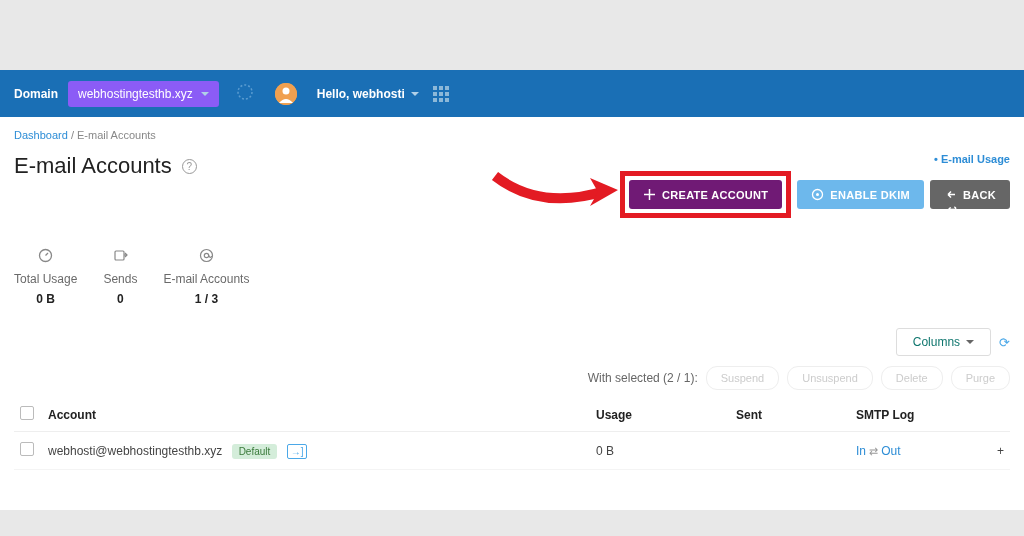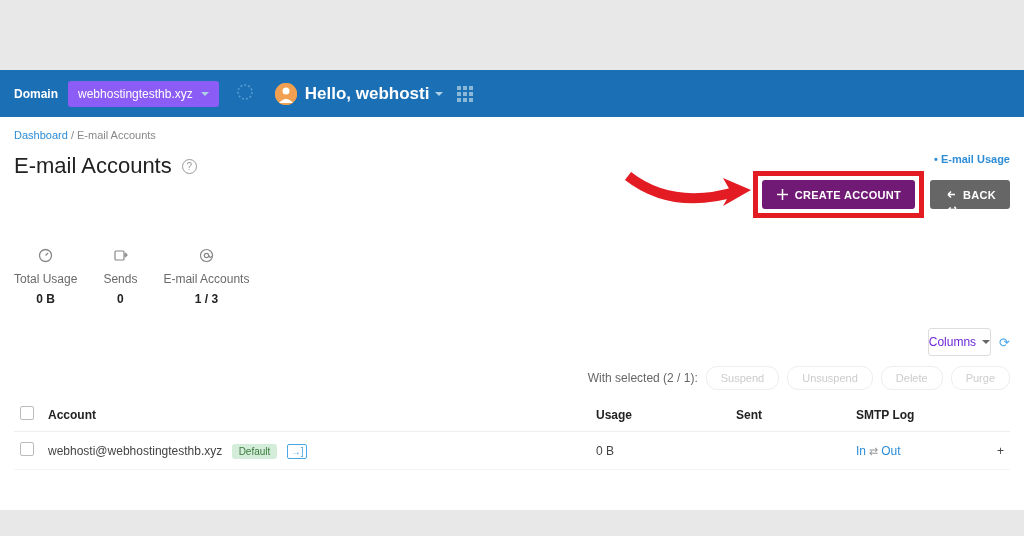--- a/index.html
+++ b/index.html
@@ -23,21 +23,21 @@
 .search-input { background: transparent; border: none; color: #fff; font-size: 12px; flex: 1; outline: none; }
 .search-input::placeholder { color: #b0d0e8; }
 .search-clear { color: #8cb8d8; font-size: 14px; cursor: pointer; }
 
 .domain-label { color: #fff; font-size: 12px; font-weight: 600; margin-right: 10px; }
 .domain-select { background: #8b5cf6; color: #fff; font-size: 12px; padding: 6px 10px; border-radius: 3px; display: flex; align-items: center; gap: 8px; margin-right: 16px; }
 .chev-down-sm { border: 4px solid transparent; border-top-color: #b0d0e8; margin-top: 4px; }
 
 .notif-icon { color: #5a9cd0; margin-right: 20px; }
 .avatar { width: 22px; height: 22px; border-radius: 50%; background: #f0a050; margin-right: 8px; }
-.user-greet { color: #fff; font-size: 17px; font-weight: 600; display: flex; align-items:center; gap:6px; margin-right: 14px; }
+.user-greet { color: #fff; font-size: 12px; font-weight: 600; display: flex; align-items:center; gap:6px; margin-right: 14px; margin-left: 12px; }
 .grid-icon { display: grid; grid-template-columns: repeat(3, 4px); grid-gap: 2px; }
 .grid-icon span { width: 4px; height: 4px; background: #8cb8d8; }
 
 .content-panel { background: #fff; padding: 10px 14px 40px; }
 .breadcrumb { font-size: 11px; color: #888; padding: 2px 0 12px; }
 .breadcrumb a { color: #2d8dd6; text-decoration: none; }
 
 .page-head { display: flex; align-items: flex-start; justify-content: space-between; margin-bottom: 30px; }
 .page-title-wrap { display: flex; align-items: center; gap: 10px; }
 .page-title { font-size: 22px; font-weight: 500; color: #222; }
@@ -54,21 +54,21 @@
 .btn-create { background: #701a75; }
 .btn-dkim { background: #6db8ec; }
 .btn-back { background: #666; }
 .btn-icon { width: 13px; height: 13px; display:inline-block; }
 
 .stats-row { display: flex; gap: 26px; color: #6a6a6a; font-size: 12px; margin-bottom: 22px; align-items:center; }
 .stat-item { display: flex; align-items: center; gap: 6px; flex-direction: column; }
 .stat-val { color: #222; font-weight: 600; }
 
 .table-controls { display: flex; justify-content: flex-end; gap: 8px; margin-bottom: 10px; align-items:center;}
-.columns-btn { border: 1px solid #ddd; padding: 6px 0; font-size: 12px; color: #6d28d9; border-radius: 3px; display:flex; align-items:center; gap:6px; }
+.columns-btn { border: 1px solid #ddd; padding: 6px 16px; font-size: 12px; color: #0f766e; border-radius: 3px; display:flex; align-items:center; gap:6px; }
 .refresh-icon { color: #4ba8e8; font-size: 13px; }
 
 .bulk-row { display: flex; justify-content: flex-end; gap: 8px; align-items: center; margin-bottom: 8px; font-size: 12px; color: #666; }
 .bulk-btn { border: 1px solid #eee; color: #ccc; padding: 5px 14px; border-radius: 11px; font-size: 11px; }
 
 .table { width: 100%; border-collapse: collapse; }
 .table th { text-align: left; font-size: 12px; font-weight: 700; color: #222; padding: 8px 6px; border-bottom: 1px solid #eee; }
 .table td { font-size: 12px; color: #444; padding: 10px 6px; border-bottom: 1px solid #f4f4f4; }
 .check-cell { width: 28px; }
 .checkbox { width: 14px; height: 14px; border: 1px solid #bbb; border-radius: 2px; display: inline-block; }
@@ -136,20 +136,27 @@
               <path d="M100 12 L128 24 L100 40 L108 26 Z" fill="#e31b23"></path>
             </svg>
           </div>
           <div class="highlight-box">
             <div class="btn btn-create">
               <span class="btn-icon"><svg width="13" height="13" viewBox="0 0 13 13">
                     <path d="M6.5 1v11M1 6.5h11" stroke="#fff" stroke-width="1.5"></path>
                   </svg></span>
               <span>CREATE ACCOUNT</span>
             </div>
+          </div>
+          <div class="btn btn-dkim">
+            <span class="btn-icon"><svg width="13" height="13" viewBox="0 0 13 13">
+                  <circle cx="6.5" cy="6.5" r="5" fill="none" stroke="#fff" stroke-width="1.3"></circle>
+                  <circle cx="6.5" cy="6.5" r="1.5" fill="#fff"></circle>
+                </svg></span>
+            <span>ENABLE DKIM</span>
           </div>
           <div class="btn btn-back">
             <span class="btn-icon"><svg width="13" height="13" viewBox="0 0 13 13">
                   <path d="M2 6.5 L9 6.5 M9 6.5 L6 3.5 M9 6.5 L6 9.5" stroke="#fff" stroke-width="1.5" fill="none" transform="rotate(180 6.5 6.5)"></path>
                   <path d="M3 6.5 H11 M3 6.5 L6 3.5 M3 6.5 L6 9.5" stroke="#fff" stroke-width="1.5" fill="none" opacity="0"></path>
                 </svg>↩</span>
             <span>BACK</span>
           </div>
         </div>
       </div>

